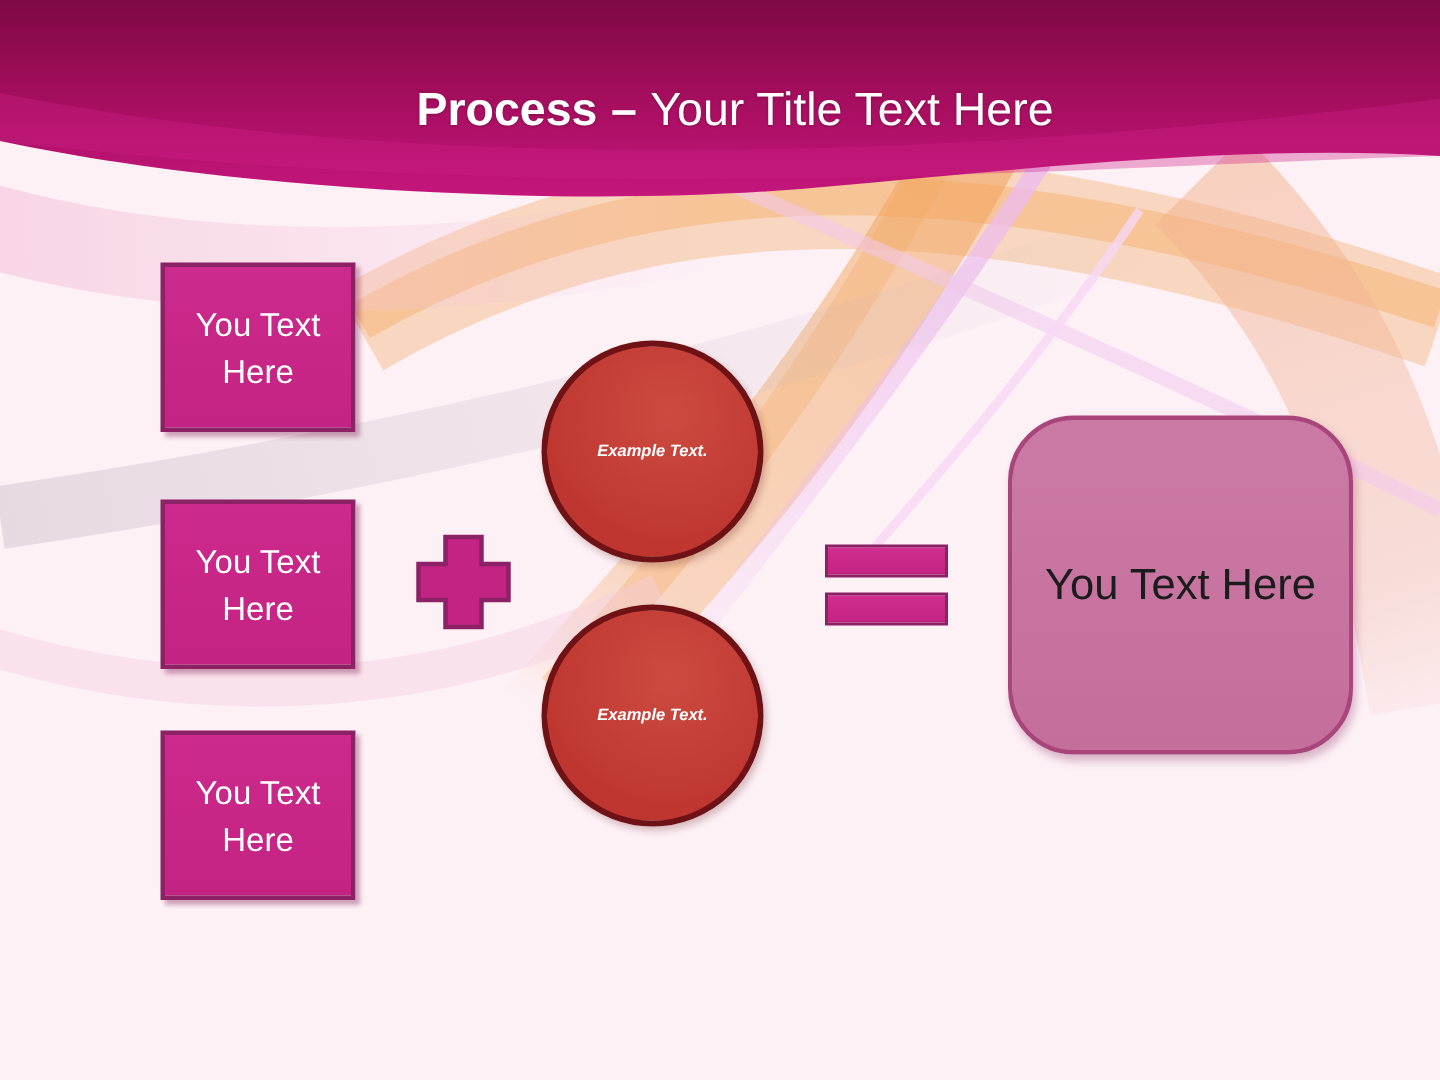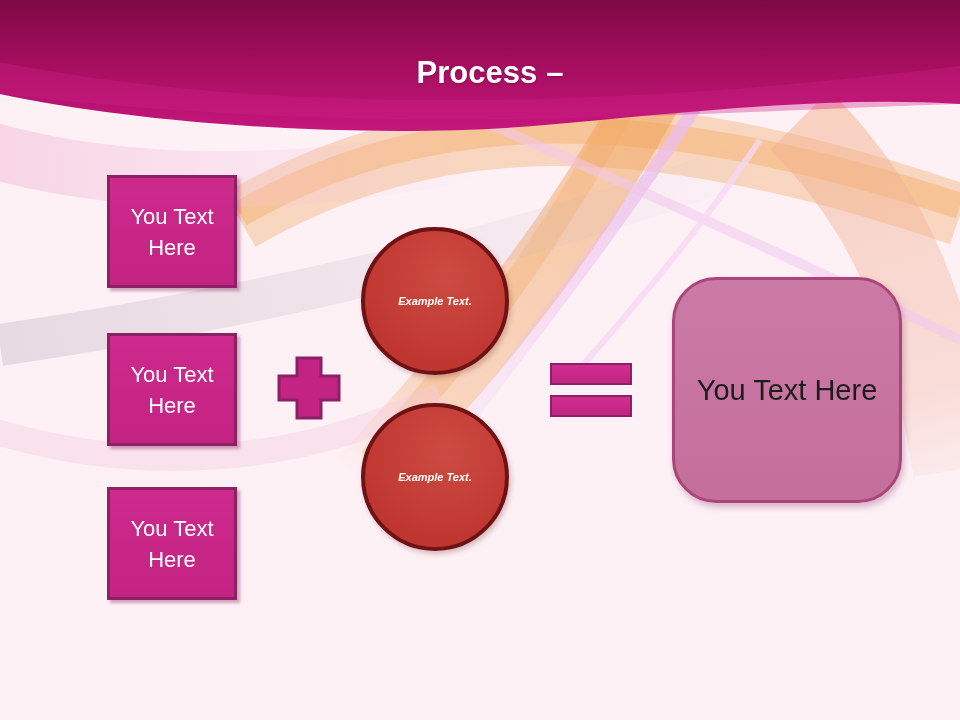--- a/index.html
+++ b/index.html
@@ -117,20 +117,21 @@
         <stop offset="1" stop-color="#C5167C"></stop>
       </linearGradient>
     </defs>
     <path d="M0,0 H960 V104 C830,96 690,112 545,125 C390,139 160,128 0,94 Z" fill="url(#hdr)"></path>
     <path d="M0,62 C230,108 560,116 960,66 L960,104 C690,112 390,139 0,94 Z" fill="#CE1F86" fill-opacity="0.35"></path>
   </svg>
 
   <div class="title">
     <span class="bold">Process</span>
     <span class="bold">–</span>
+    <span>Your Title Text Here</span>
   </div>
 
   <div class="sq sq1">
     <span>You Text Here</span>
   </div>
   <div class="sq sq2">
     <span>You Text Here</span>
   </div>
   <div class="sq sq3">
     <span>You Text Here</span>

